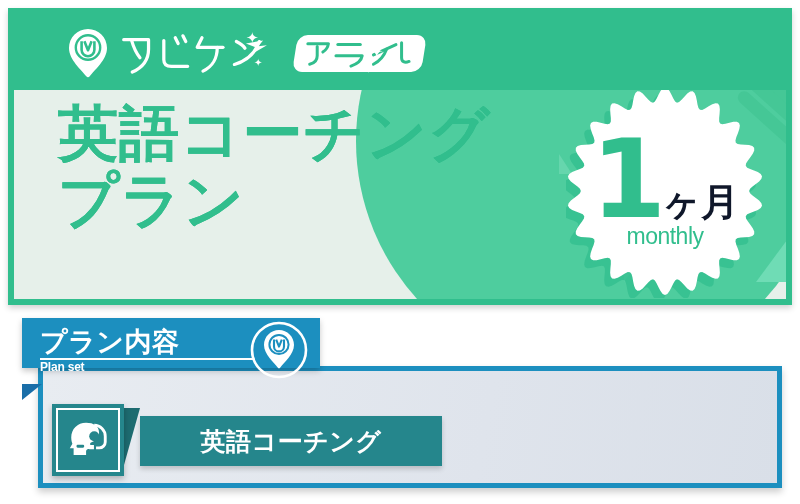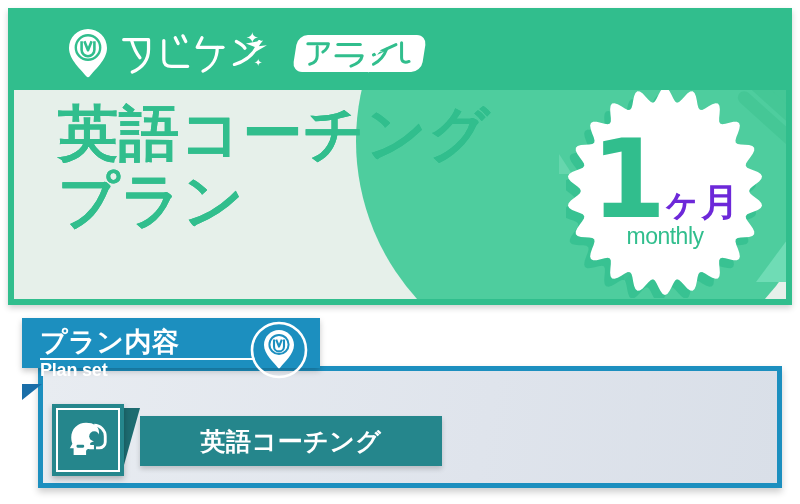--- a/index.html
+++ b/index.html
@@ -64,21 +64,21 @@
     display:flex; flex-direction:column; align-items:center;
     justify-content:center; pointer-events:none;
   }
   #badge-row1 { display:flex; align-items:flex-end; }
   #badge-num {
     font-family:"DejaVu Sans",sans-serif;
     font-size:108px; font-weight:700; color:#31be8d;
     line-height:.88; letter-spacing:-2px;
   }
   #badge-unit {
-    font-size:38px; font-weight:700; color:#6d28d9;
+    font-size:38px; font-weight:700; color:#0f172a;
     line-height:1; margin-bottom:6px; margin-left:-2px;
   }
   #badge-sub {
     font-size:23px; font-weight:400; color:#31be8d;
     letter-spacing:-.5px; margin-top:-4px;
   }
 
   
   #hero-title {
     position:absolute; left:44px; top:86px; z-index:7;
@@ -111,21 +111,21 @@
   #plan-title {
     position:absolute; left:18px; top:6px;
     color:#fff; font-size:27px; font-weight:700; letter-spacing:.5px;
   }
   #plan-rule {
     position:absolute; left:18px; top:40px; width:214px; height:2px;
     background:#fff;
   }
   #plan-sub {
     position:absolute; left:18px; top:42px;
-    color:#fff; font-size:18px; font-weight:700; letter-spacing:-.2px;
+    color:#fff; font-size:12px; font-weight:700; letter-spacing:-.2px;
   }
   #plan-pin {
     position:absolute; right:12px; top:3px; width:58px; height:60px;
   }
 
   
   #plan-item { position:absolute; left:52px; top:404px; z-index:10; }
   #item-ico-box {
     position:absolute; left:0; top:0; width:72px; height:72px;
     background:#25868c; border:4px solid #25868c;

